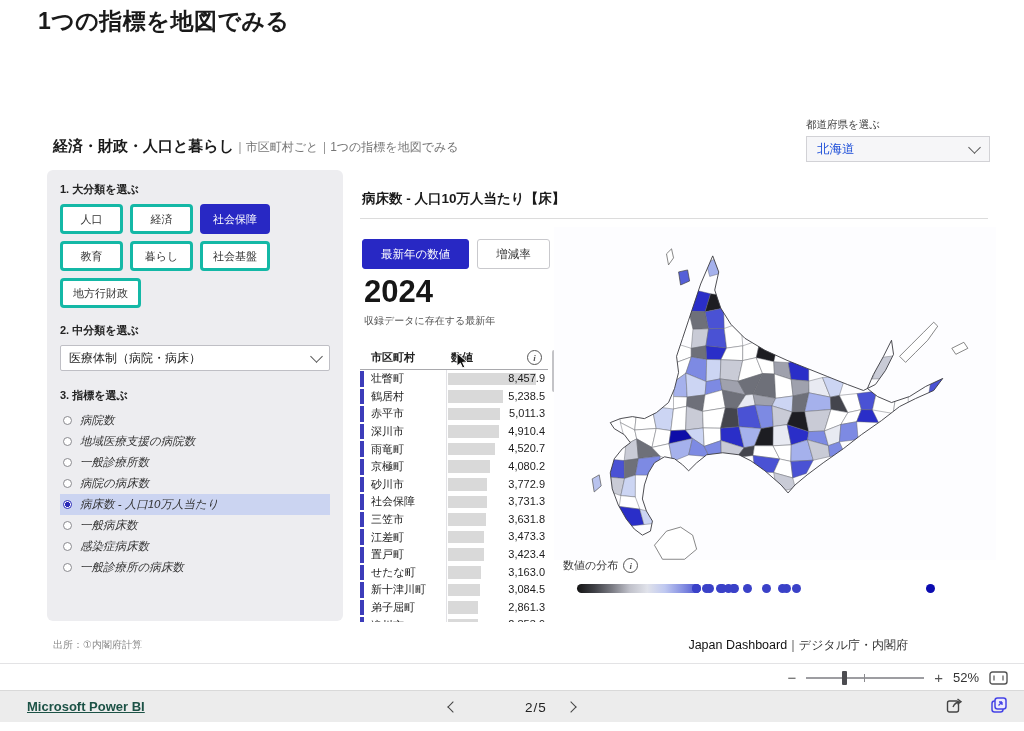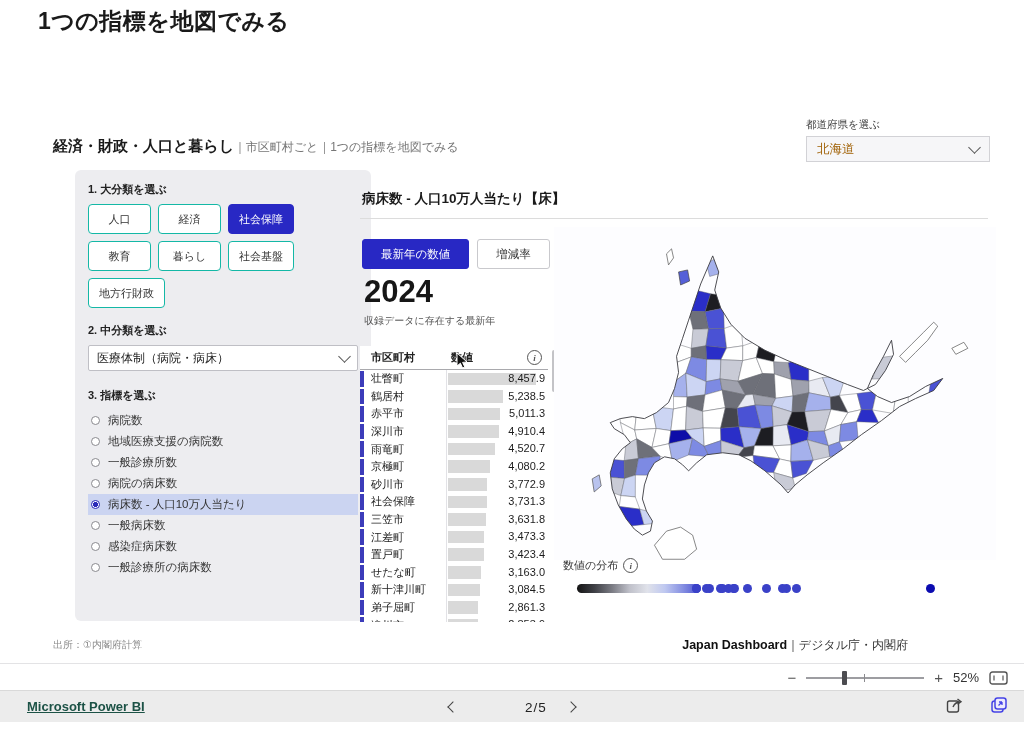--- a/index.html
+++ b/index.html
@@ -10,35 +10,35 @@
   
   #page-title{left:38px;top:6px;font-size:23px;font-weight:bold;color:#1a1a1a;letter-spacing:.5px;}
   #page-desc{left:38px;top:56px;font-size:15px;color:#2b2b2b;line-height:28px;}
 
   
   #report-header{left:53px;top:137px;font-size:15px;}
   #report-header .bold{font-weight:bold;color:#1a1a1a;}
   #report-header .rest{font-size:12px;color:#767676;}
   #pref-label{left:806px;top:118px;font-size:10.5px;color:#444;}
   #pref-select{left:806px;top:136px;width:184px;height:26px;background:#f6f6f8;border:1px solid #d2d2d6;
-    display:flex;align-items:center;justify-content:space-between;padding:0 10px;box-sizing:border-box;font-size:12.5px;color:#a16207;cursor:pointer;}
+    display:flex;align-items:center;justify-content:space-between;padding:0 10px;box-sizing:border-box;font-size:12.5px;color:#1d4ed8;cursor:pointer;}
 
   .chev{width:8px;height:8px;border-right:1.5px solid #555;border-bottom:1.5px solid #555;transform:rotate(45deg);margin-top:-4px;}
 
   
-  #left-panel{left:47px;top:170px;width:296px;height:451px;background:#ededf0;border-radius:6px;box-sizing:border-box;padding:12px 13px;margin-left:28px;}
+  #left-panel{left:47px;top:170px;width:296px;height:451px;background:#ededf0;border-radius:6px;box-sizing:border-box;padding:12px 13px;}
   .step-label{font-size:11px;font-weight:bold;color:#222;margin:0 0 7px 0;}
   #category-buttons{display:flex;flex-wrap:wrap;gap:7px;margin-bottom:15px;}
   .cat-btn{height:30px;min-width:63px;padding:0 10px;font-size:11px;color:#333;background:#fff;
-    border:1px solid #14b8a6;border-radius:4px;font-family:inherit;cursor:pointer;}
+    border:3px solid #14b8a6;border-radius:4px;font-family:inherit;cursor:pointer;}
   .cat-btn.sel{background:var(--accent);border-color:var(--accent);color:#fff;}
   #subcat-select{width:270px;height:26px;background:#fff;border:1px solid #bfbfc5;border-radius:2px;
     display:flex;align-items:center;justify-content:space-between;padding:0 8px;box-sizing:border-box;
     font-size:12px;color:#222;margin-bottom:17px;cursor:pointer;}
-  #indicator-list{margin-top:6px;}
+  #indicator-list{margin-top:6px;font-style:italic;}
   .radio-row{display:flex;align-items:center;gap:8px;height:21px;font-size:11.5px;color:#333;
     padding-left:3px;cursor:pointer;}
   .radio-row.sel{background:var(--highlight);}
   .radio-circle{width:9px;height:9px;border:1px solid #8a8a8f;border-radius:50%;background:#fff;flex:0 0 auto;box-sizing:border-box;}
   .radio-row.sel .radio-circle{border:1.5px solid #2a2ab8;background:radial-gradient(circle,#2a2ab8 0 45%,#fff 55%);}
 
   
   #main-panel{left:355px;top:170px;width:641px;height:473px;}
   #main-title{left:7px;top:20px;font-size:13.5px;font-weight:bold;color:#1a1a1a;}
   #main-divider{left:5px;top:48px;width:628px;height:0;border-top:1px solid #dcdcdc;}
@@ -74,21 +74,21 @@
   #legend-ticks{left:222px;top:430px;width:362px;height:12px;font-size:9.5px;color:#555;}
   .tick-lb{position:absolute;top:0;transform:translateX(-50%);}
   .tick-lb.first{transform:none;}
 
   
   #cursor{left:455px;top:352px;}
 
   
   #src-note{left:53px;top:638px;font-size:10px;color:#8a8a8a;}
   #brand{right:30px;top:637px;font-size:12px;color:#333;}
-  #brand .bold{font-weight:bold;color:#111;font-size:12.5px;margin-top:16px;}
+  #brand .bold{font-weight:normal;color:#111;font-size:12.5px;margin-top:16px;}
 
   
   #zoom-strip{left:0;top:663px;width:1024px;height:27px;background:#fff;border-top:1px solid #e3e3e5;}
   #zoom-controls{position:absolute;right:16px;top:0;height:27px;display:flex;align-items:center;gap:10px;}
   .zbtn{font-size:15px;color:#555;line-height:1;cursor:pointer;}
   #zoom-track{position:relative;width:118px;height:2px;background:#9d9da1;cursor:pointer;}
   #zoom-thumb{position:absolute;left:36px;top:-6px;width:5px;height:14px;background:#4c4c50;border-radius:1px;}
   #zoom-midtick{position:absolute;left:58px;top:-3px;width:1px;height:8px;background:#8b8b8f;}
   #zoom-pct{font-size:13px;color:#333;}
   #fs-icon{cursor:pointer;display:flex;}

